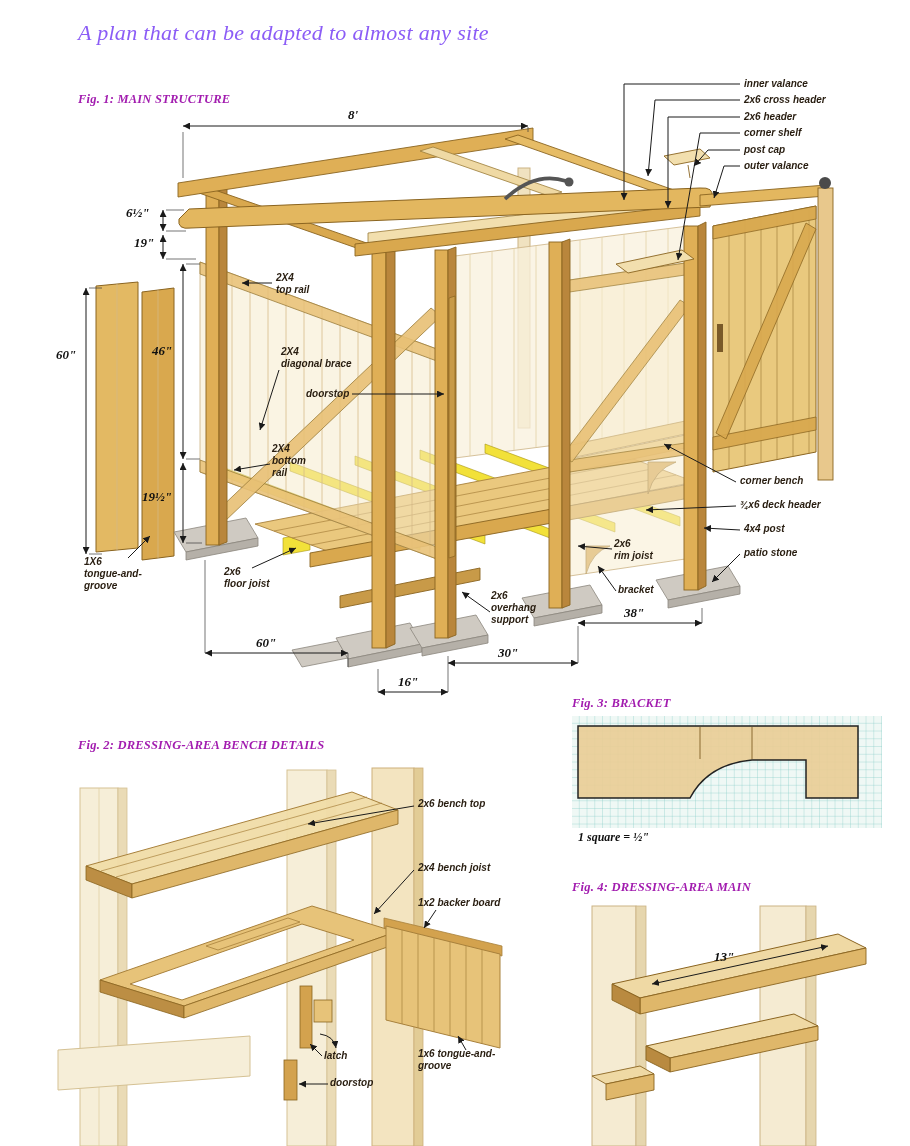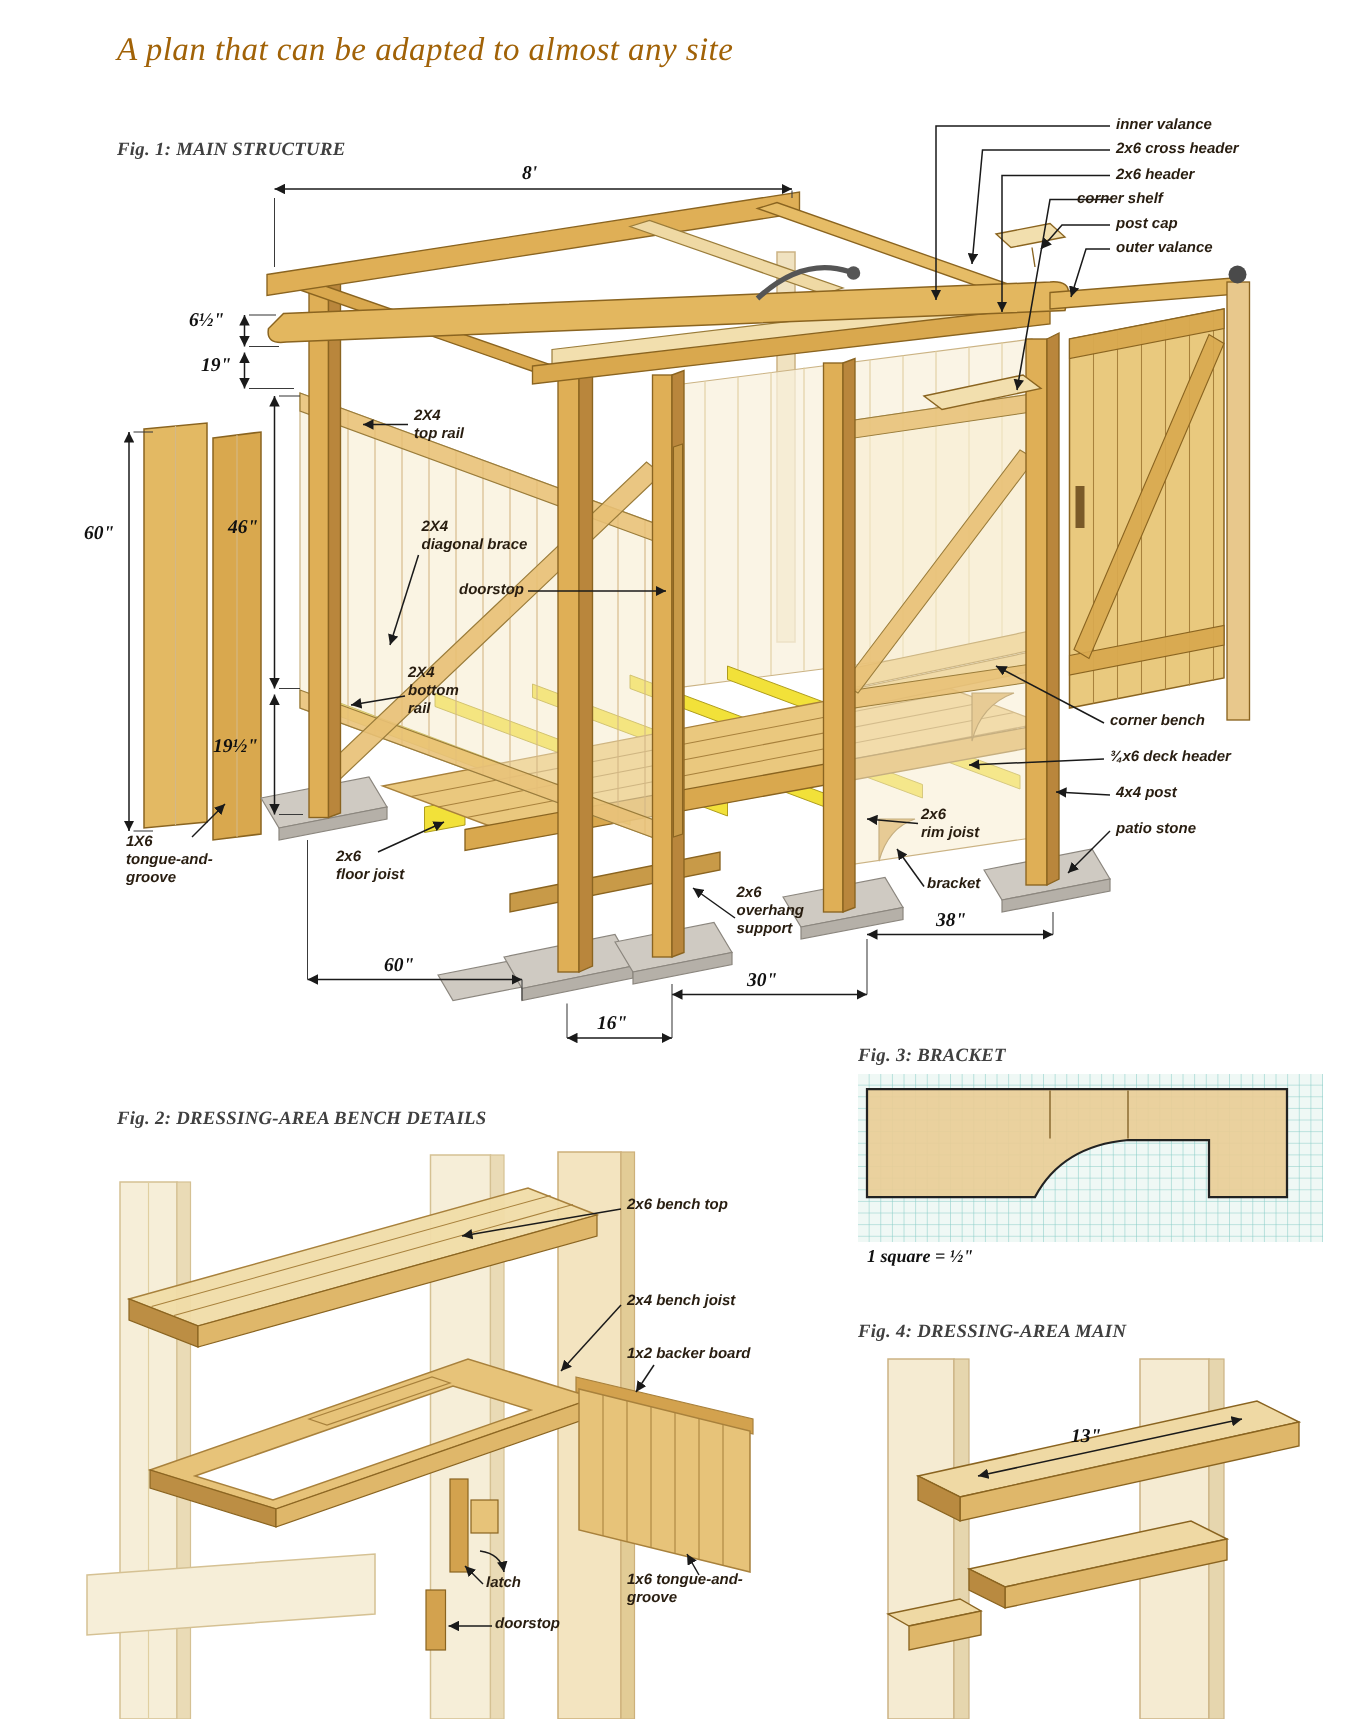--- a/index.html
+++ b/index.html
@@ -1,19 +1,19 @@
 <!DOCTYPE html>
 <html><head>
 <meta charset="utf-8">
 <style>
   html,body{margin:0;padding:0;background:#ffffff;}
   #page{position:relative;width:910px;height:1146px;background:#ffffff;overflow:hidden;
         font-family:"Liberation Sans",sans-serif;}
-  .title{position:absolute;font:italic 22px/1.2 "Liberation Serif",serif;color:#a16207;letter-spacing:.3px;}
-  .caption{position:absolute;font:bold italic 12.5px/1.2 "Liberation Serif",serif;color:#404040;letter-spacing:.2px;}
+  .title{position:absolute;font:italic 22px/1.2 "Liberation Serif",serif;color:#8b5cf6;letter-spacing:.3px;}
+  .caption{position:absolute;font:bold italic 12.5px/1.2 "Liberation Serif",serif;color:#a21caf;letter-spacing:.2px;}
   .lbl{position:absolute;font:bold italic 10px/1.18 "Liberation Sans",sans-serif;color:#281d10;white-space:pre-line;}
   .dim{position:absolute;font:bold italic 13px/1 "Liberation Serif",serif;color:#101010;}
   .note{position:absolute;font:bold italic 12px/1 "Liberation Serif",serif;color:#101010;}
   svg{position:absolute;left:0;top:0;}
   svg *{vector-effect:none;}
   .leader{stroke:#1a1a1a;stroke-width:1;fill:none;}
   .dimline{stroke:#1a1a1a;stroke-width:1;fill:none;}
   .ext{stroke:#3a3a3a;stroke-width:.7;fill:none;}
   .slat{stroke:#d4b887;stroke-width:.75;}
   .slat2{stroke:#e0cfa0;stroke-width:.75;}
@@ -311,21 +311,21 @@
 <div class="title" style="left:78px;top:20px;">A plan that can be adapted to almost any site</div>
 
 <div class="caption" style="left:78px;top:92px;">Fig. 1: MAIN STRUCTURE</div>
 <div class="caption" style="left:78px;top:738px;">Fig. 2: DRESSING-AREA BENCH DETAILS</div>
 <div class="caption" style="left:572px;top:696px;">Fig. 3: BRACKET</div>
 <div class="caption" style="left:572px;top:880px;">Fig. 4: DRESSING-AREA MAIN</div>
 
 <div class="lbl" style="left:744px;top:78px;">inner valance</div>
 <div class="lbl" style="left:744px;top:94px;">2x6 cross header</div>
 <div class="lbl" style="left:744px;top:111px;text-align:right;">2x6 header</div>
-<div class="lbl" style="left:718px;top:127px;">corner shelf</div>
+<div class="lbl" style="left:744px;top:127px;">corner shelf</div>
 <div class="lbl" style="left:744px;top:144px;">post cap</div>
 <div class="lbl" style="left:744px;top:160px;">outer valance</div>
 <div class="lbl" style="left:276px;top:272px;">2X4
 top rail</div>
 <div class="lbl" style="left:281px;top:346px;">2X4
 diagonal brace</div>
 <div class="lbl" style="left:306px;top:388px;">doorstop</div>
 <div class="lbl" style="left:272px;top:443px;">2X4
 bottom
 rail</div>

